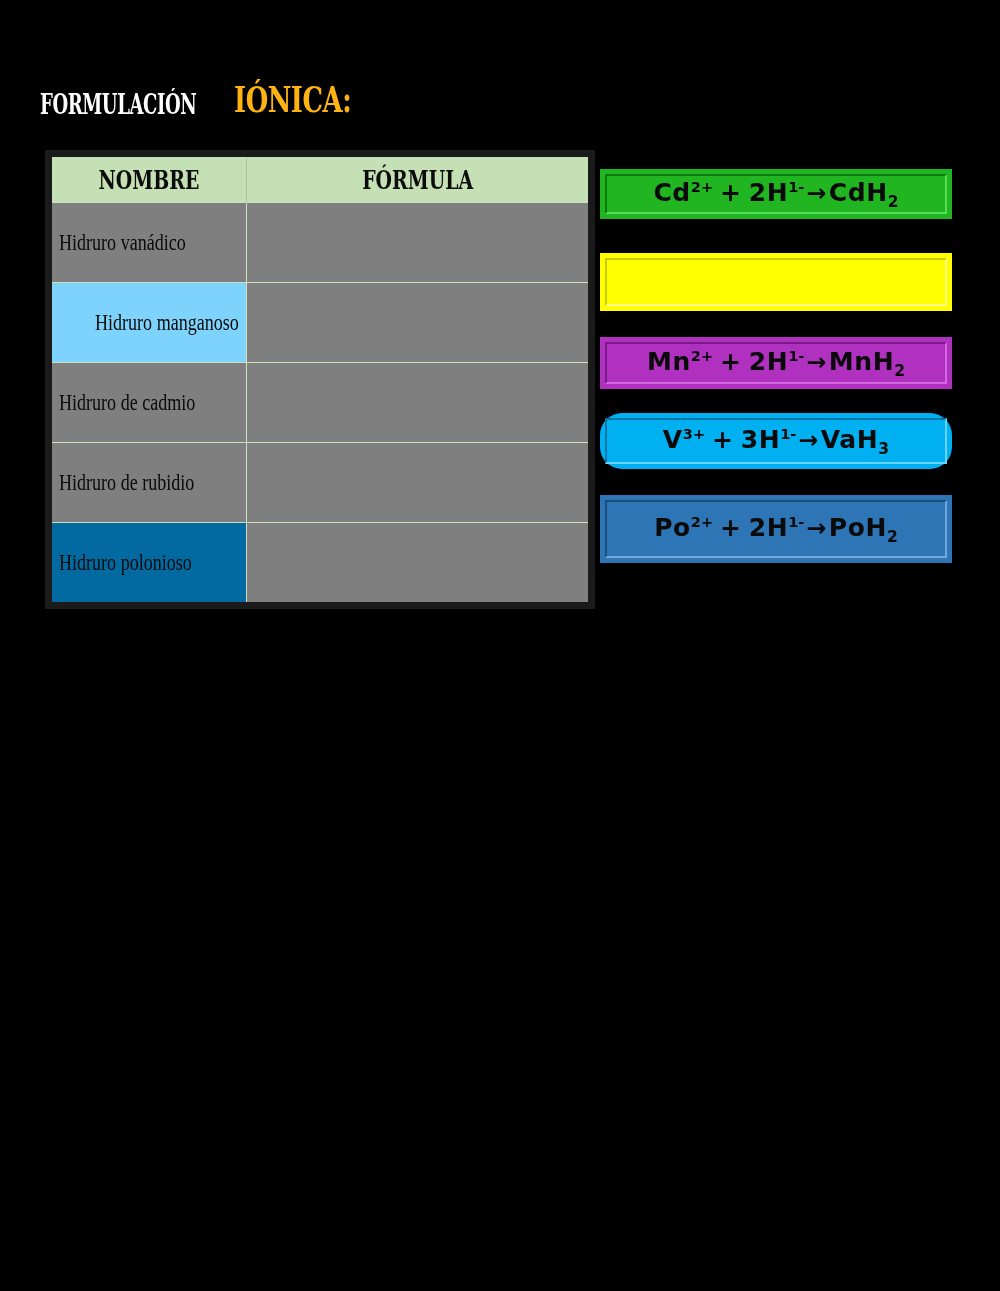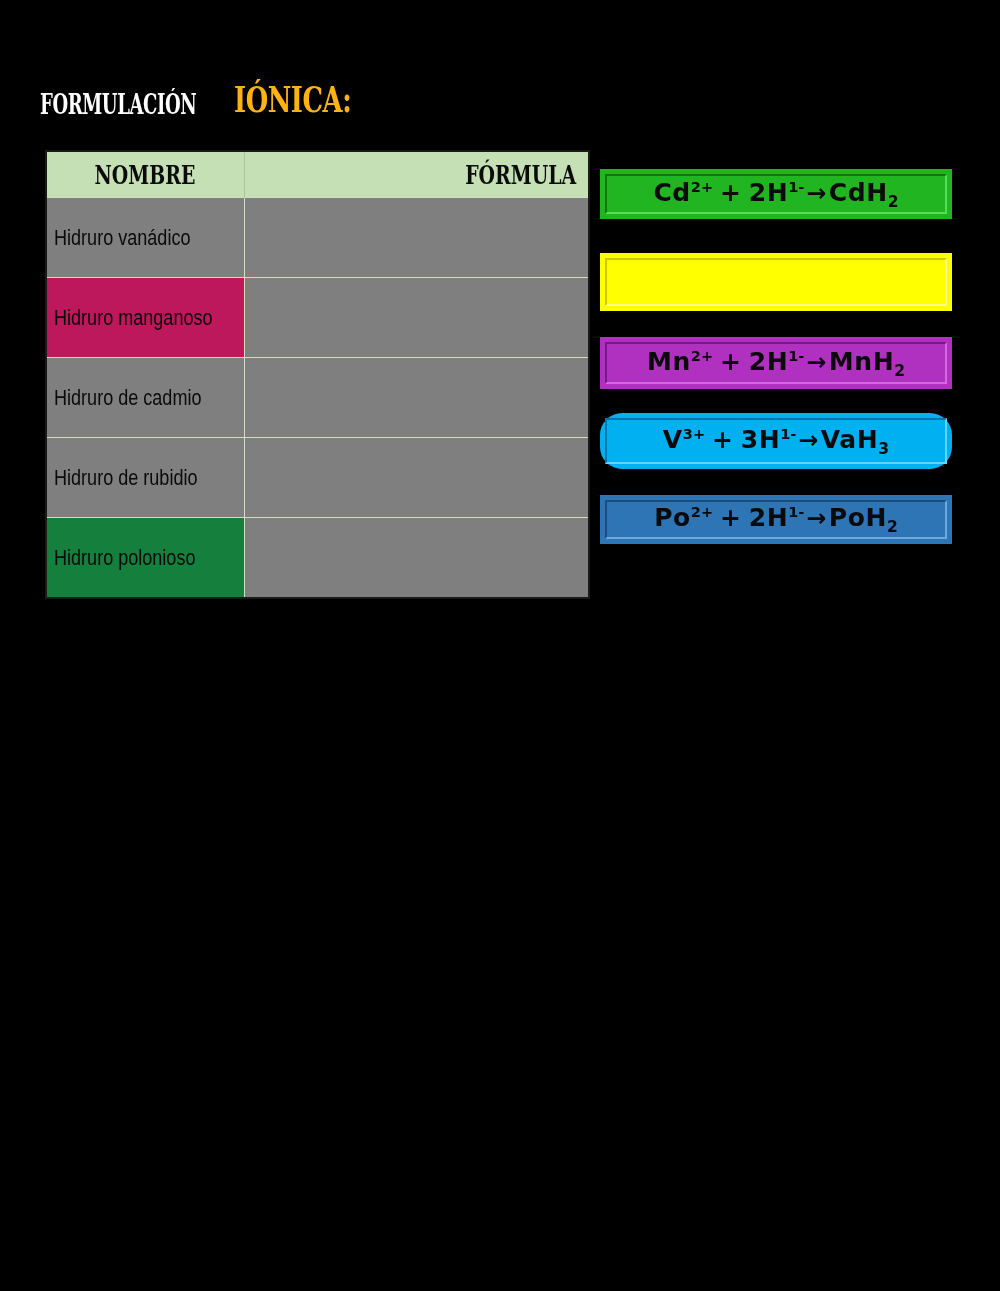--- a/index.html
+++ b/index.html
@@ -47,49 +47,49 @@
     margin-left: 3px;
   }
 
   
   #data-table {
     position: absolute;
     left: 45px;
     top: 150px;
     width: 543px;
     border-collapse: collapse;
-    border: 2px solid #6d28d9;
+    border: 7px solid #6d28d9;
     table-layout: fixed;
   }
   #data-table th {
     background: #c5e0b4;
     color: #0b0b0b;
     height: 45px;
     padding: 0 6px;
     text-align: center;
     vertical-align: middle;
     font-family: "DejaVu Serif", serif;
     font-size: 21px;
     font-weight: 700;
     letter-spacing: 0px;
     border-right: 1px solid #a9c49a;
   }
   #data-table th .hdr-txt {
     display: inline-block;
     transform: scaleY(1.22) scaleX(0.9);
   }
-  #data-table th:last-child { border-right: none; text-align: right; }
+  #data-table th:last-child { border-right: none; }
   #data-table td {
     background: #7f7f7f;
     height: 79px;
     padding: 0 0 0 7px;
     vertical-align: middle;
     border-top: 1px solid #cfe0c0;
     border-right: 1px solid #cfe0c0;
-    font-family: Liberation Sans, sans-serif;
+    font-family: Liberation Serif, serif;
     font-size: 19px;
     color: #0a0a0a;
     white-space: nowrap;
   }
   #data-table td .cell-txt {
     display: inline-block;
     transform: scaleY(1.2) scaleX(0.95);
     transform-origin: left center;
   }
   #data-table td:last-child { border-right: none; }
@@ -136,21 +136,21 @@
   .eq-text sup { font-size: 0.58em; vertical-align: super; letter-spacing: 0; }
   .eq-text sub { font-size: 0.62em; vertical-align: sub; letter-spacing: 0; }
   .eq-text .arr { font-size: 0.95em; padding: 0 2px; }
   .eq-text .op { padding: 0 7px; }
 
   
   .eq-box.b-green   { height: 50px; margin-bottom: 34px; }
   .eq-box.b-yellow  { height: 58px; margin-bottom: 26px; }
   .eq-box.b-magenta { height: 52px; margin-bottom: 24px; }
   .eq-box.b-cyan    { height: 56px; margin-bottom: 26px; }
-  .eq-box.b-blue    { height: 49px; }
+  .eq-box.b-blue    { height: 68px; }
 </style>
 </head>
 <body style="background: rgb(0, 0, 0);">
 
 <div id="title-block">
   <span class="t-main" style="color: rgb(255, 255, 255);">FORMULACIÓN</span><span class="t-accent" style="color: rgb(255, 179, 19);">IÓNICA:</span>
 </div>
 
 <table id="data-table" style="border-color: rgb(26, 26, 26);">
   <colgroup>
@@ -162,33 +162,33 @@
       <th style="background: rgb(197, 224, 180);"><span class="hdr-txt">NOMBRE</span></th>
       <th style="background: rgb(197, 224, 180);"><span class="hdr-txt">FÓRMULA</span></th>
     </tr>
   </thead>
   <tbody>
     <tr>
       <td style="background: rgb(127, 127, 127); border-top-color: rgb(207, 224, 192); border-right-color: rgb(207, 224, 192);"><span class="cell-txt">Hidruro  vanádico</span></td>
       <td style="background: rgb(127, 127, 127); border-top-color: rgb(207, 224, 192); border-right-color: rgb(207, 224, 192);"><span class="cell-txt"></span></td>
     </tr>
     <tr>
-      <td style="background: #be185d; border-top-color: rgb(207, 224, 192); border-right-color: rgb(207, 224, 192);"><span class="cell-txt">Hidruro manganoso</span></td>
+      <td style="background: #7dd3fc; border-top-color: rgb(207, 224, 192); border-right-color: rgb(207, 224, 192); text-align: right;"><span class="cell-txt">Hidruro manganoso</span></td>
       <td style="background: rgb(127, 127, 127); border-top-color: rgb(207, 224, 192); border-right-color: rgb(207, 224, 192);"><span class="cell-txt"></span></td>
     </tr>
     <tr>
       <td style="background: rgb(127, 127, 127); border-top-color: rgb(207, 224, 192); border-right-color: rgb(207, 224, 192);"><span class="cell-txt">Hidruro de cadmio</span></td>
       <td style="background: rgb(127, 127, 127); border-top-color: rgb(207, 224, 192); border-right-color: rgb(207, 224, 192);"><span class="cell-txt"></span></td>
     </tr>
     <tr>
       <td style="background: rgb(127, 127, 127); border-top-color: rgb(207, 224, 192); border-right-color: rgb(207, 224, 192);"><span class="cell-txt">Hidruro de rubidio</span></td>
       <td style="background: rgb(127, 127, 127); border-top-color: rgb(207, 224, 192); border-right-color: rgb(207, 224, 192);"><span class="cell-txt"></span></td>
     </tr>
     <tr>
-      <td style="background: #15803d; border-top-color: rgb(207, 224, 192); border-right-color: rgb(207, 224, 192);"><span class="cell-txt">Hidruro polonioso</span></td>
+      <td style="background: #0369a1; border-top-color: rgb(207, 224, 192); border-right-color: rgb(207, 224, 192);"><span class="cell-txt">Hidruro polonioso</span></td>
       <td style="background: rgb(127, 127, 127); border-top-color: rgb(207, 224, 192); border-right-color: rgb(207, 224, 192);"><span class="cell-txt"></span></td>
     </tr>
   </tbody>
 </table>
 
 <div id="eq-list">
 
   <div class="eq-box b-green" style="background: rgb(34, 181, 34);">
     <span class="bevel" style="border-color: rgb(13, 122, 13) rgb(85, 221, 85) rgb(85, 221, 85) rgb(13, 122, 13);"></span>
     <span class="eq-text" style="color: rgb(10, 10, 10);">

